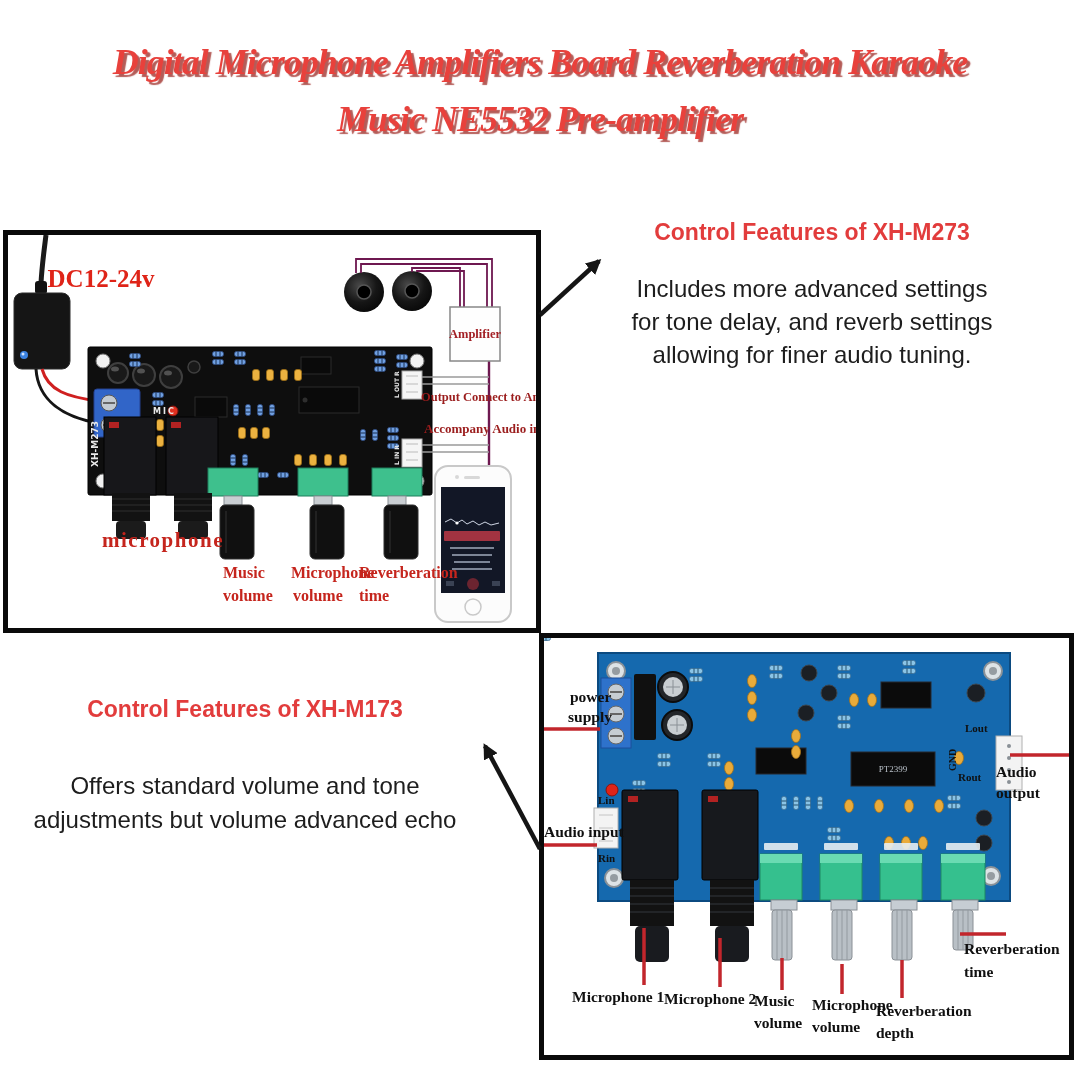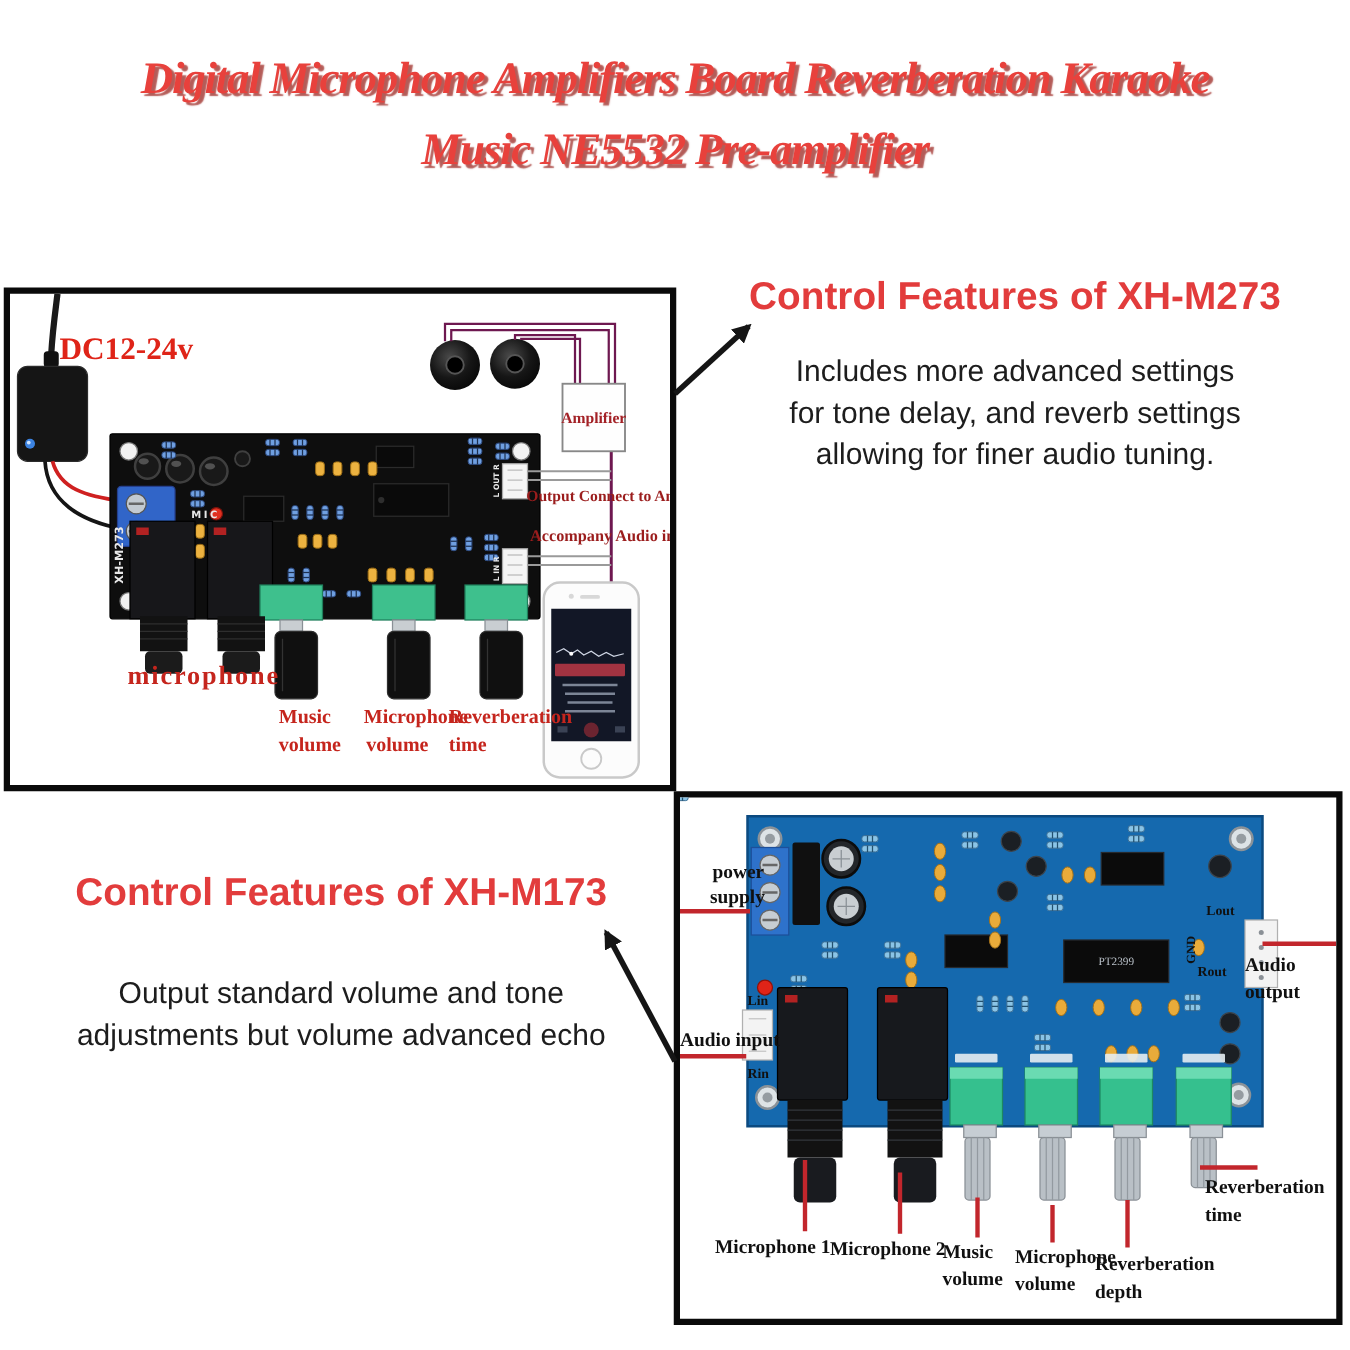--- a/index.html
+++ b/index.html
@@ -10,26 +10,26 @@
   .title-line{font-family:"Liberation Serif",serif;font-weight:bold;font-style:italic;
               font-size:36px;line-height:57px;color:#e8413c;letter-spacing:-1px;
               text-shadow:3px 3px 1px rgba(155,38,32,.75);}
   
   .panel{position:absolute;background:#ffffff;border:5px solid #0a0a0a;box-sizing:content-box;}
   .panel1{left:3px;top:230px;width:528px;height:393px;}
   .panel2{left:539px;top:633px;width:525px;height:417px;}
   .panel svg{display:block;}
   
   .tb{position:absolute;text-align:center;}
-  .tb h2{margin:0;font-size:31px;font-weight:bold;color:#e23c3c;letter-spacing:0;}
+  .tb h2{margin:0;font-size:23px;font-weight:bold;color:#e23c3c;letter-spacing:0;}
   .tb p{margin:0;font-size:24px;line-height:33px;color:#1d1d1d;}
   .tb p span{display:block;}
   .tb-m273{left:562px;top:219px;width:500px;}
   .tb-m273 p{margin-top:26px;}
-  .tb-m173{left:0px;top:696px;width:490px;padding-left:28px;}
+  .tb-m173{left:0px;top:696px;width:490px;}
   .tb-m173 p{margin-top:46px;line-height:34px;}
   
   .overlay{position:absolute;left:0;top:0;pointer-events:none;}
   
   text{font-family:"Liberation Serif",serif;}
   .red-serif{font-weight:bold;fill:#9b1d1d;}
   .bright-red{font-weight:bold;fill:#df2418;}
   .crimson{font-weight:bold;fill:#c5251d;}
   .blk-serif{font-weight:bold;fill:#101010;}
   .silk{font-family:"DejaVu Sans",sans-serif;fill:#e8e8e8;font-weight:bold;}
@@ -275,21 +275,21 @@
     <p>
       <span>Includes more advanced settings</span>
       <span>for tone delay, and reverb settings</span>
       <span>allowing for finer audio tuning.</span>
     </p>
   </section>
 
   <section class="tb tb-m173">
     <h2>Control Features of XH-M173</h2>
     <p>
-      <span>Output standard volume and tone</span>
+      <span>Offers standard volume and tone</span>
       <span>adjustments but volume advanced echo</span>
     </p>
   </section>
 
   <section class="panel panel2">
     <svg width="525" height="417" viewBox="0 0 525 417" xmlns="http://www.w3.org/2000/svg">
       <defs>
         <g id="ry2">
             <ellipse rx="4.5" ry="6.5" fill="#e9ab3a" stroke="#a3711a" stroke-width="0.8"></ellipse>
           </g>

